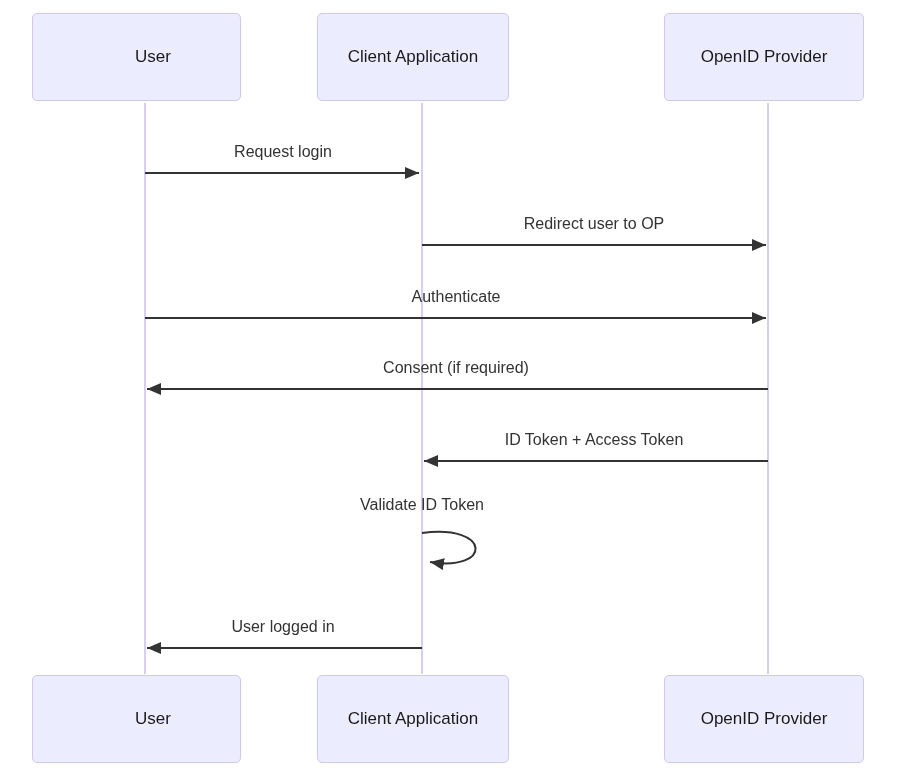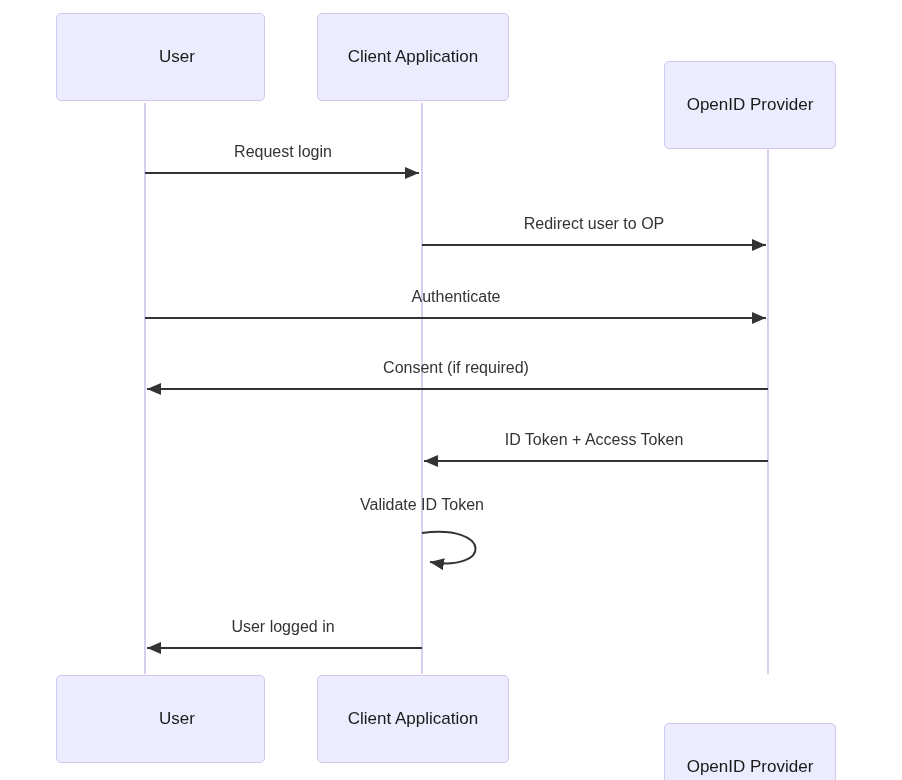--- a/index.html
+++ b/index.html
@@ -28,23 +28,23 @@
     border-radius: 5px;
     display: flex;
     align-items: center;
     justify-content: center;
     font-size: 17px;
     color: #1a1a1a;
     box-sizing: border-box;
   }
   .actor-box.top { top: 13px; }
   .actor-box.bottom { top: 675px; }
-  .actor-box.col-user   { left: 56px;  width: 209px; padding-left: 33px; }
+  .actor-box.col-user   { left: 32px;  width: 209px; padding-left: 33px; }
   .actor-box.col-client { left: 317px; width: 192px; }
-  .actor-box.col-openid { left: 664px; width: 172px; margin-top: 48px; }
+  .actor-box.col-openid { left: 664px; width: 200px; }
   .msg-label {
     font-size: 16px;
     fill: #333333;
     text-anchor: middle;
   }
   .msg-line {
     stroke: #333333;
     stroke-width: 2;
     fill: none;
   }

